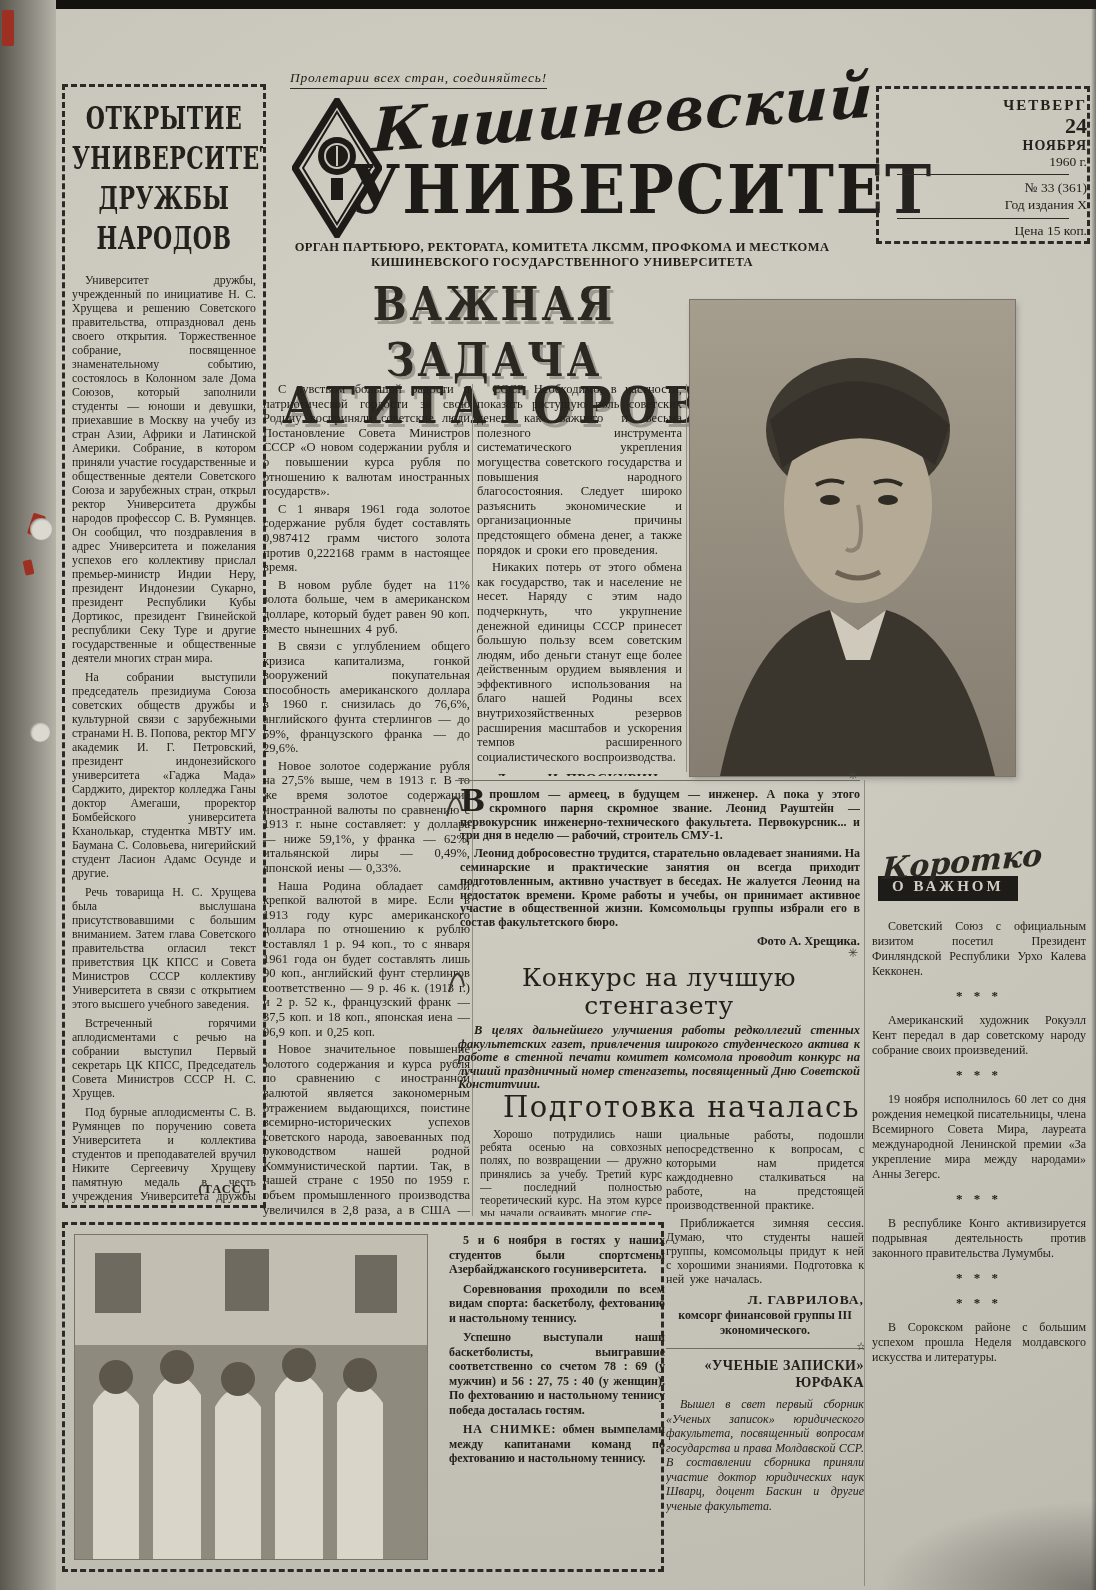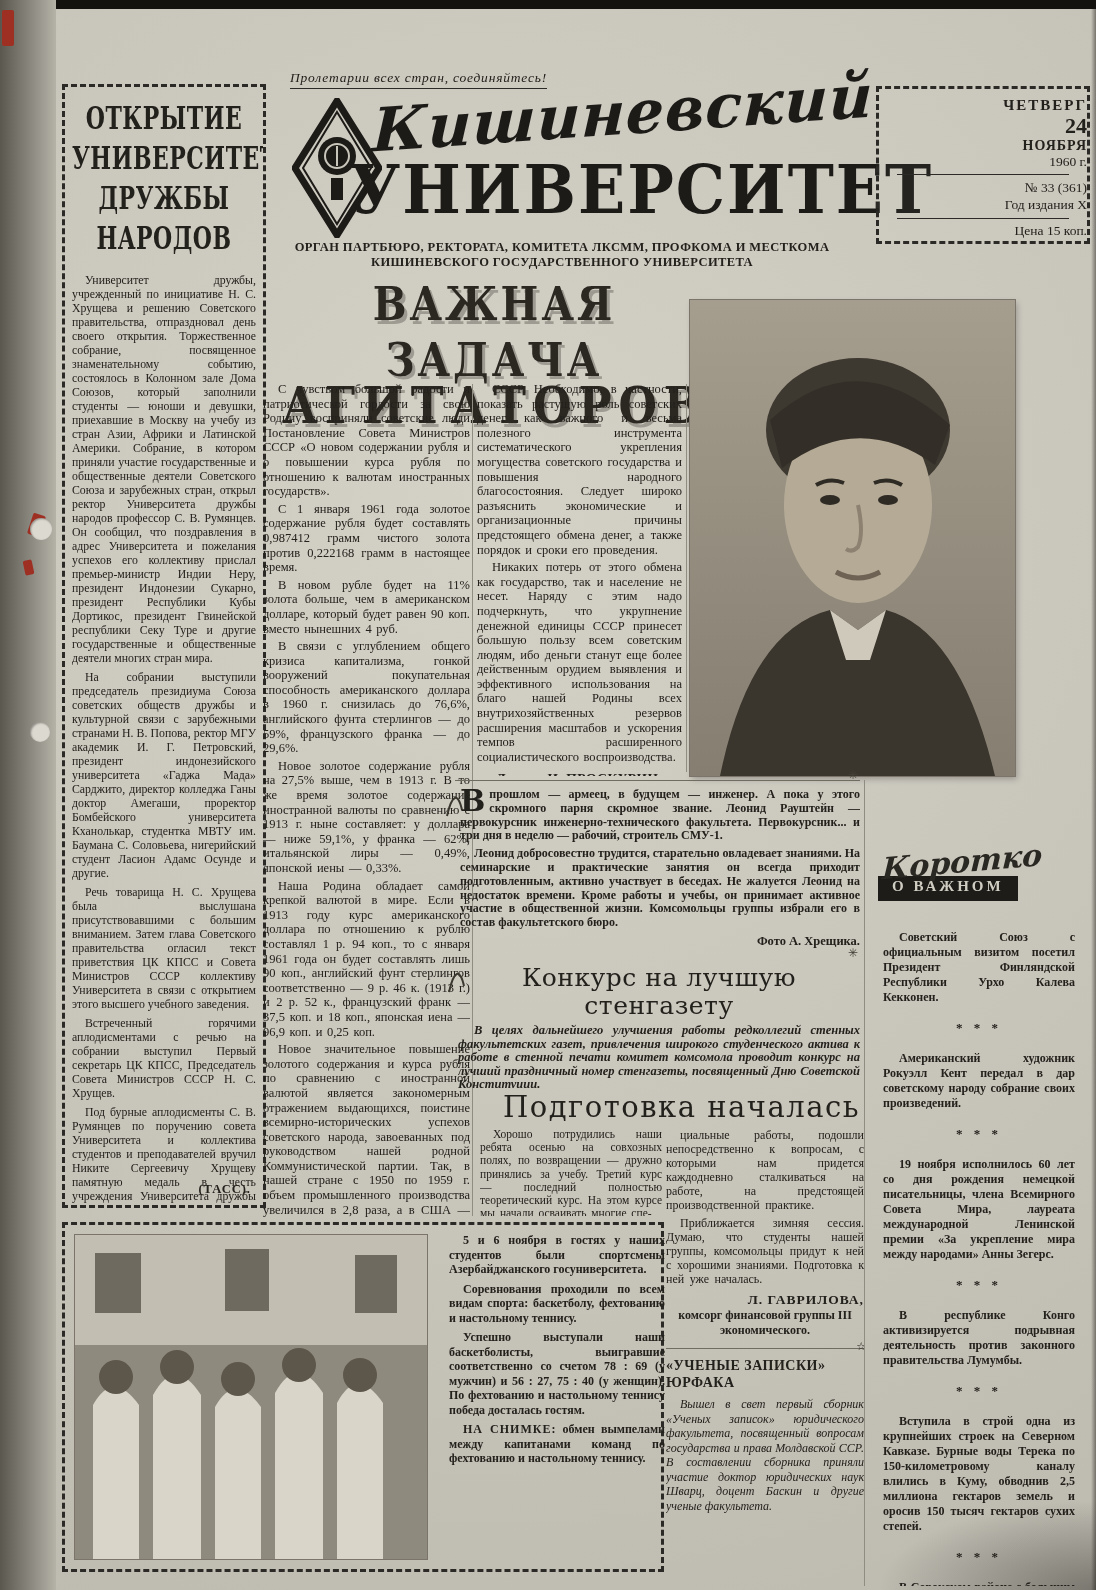--- a/index.html
+++ b/index.html
@@ -94,40 +94,40 @@
   .prep-hl{position:absolute;left:458px;top:1090px;width:402px;text-align:right;
            font-family:"DejaVu Serif",serif;font-size:29px;letter-spacing:1.5px;}
   .prep-col1{position:absolute;left:480px;top:1128px;width:182px;height:88px;overflow:hidden;}
   .prep-col1 .para{margin:0;font-size:11.5px;line-height:13.2px;text-align:justify;text-indent:13px;word-spacing:2px;}
   .right-stack{position:absolute;left:666px;top:1128px;width:198px;height:458px;overflow:hidden;}
   .right-stack .para{margin:0 0 4px;font-size:12px;line-height:14px;text-align:justify;text-indent:14px;word-spacing:2.5px;}
   .prep-sig-name{font-weight:bold;font-size:13.5px;text-align:right;margin-top:6px;letter-spacing:1px;}
   .prep-sig-role{font-weight:bold;font-size:12px;text-align:center;line-height:15px;}
   .mini-divider{border-top:1px solid #6f6c62;margin:10px 0 8px;position:relative;}
   .mini-divider .dstar{position:absolute;right:-2px;top:-9px;font-size:11px;background:transparent;}
-  .zap-hl{font-weight:bold;font-size:14px;text-align:left;line-height:17px;letter-spacing:.5px;margin-bottom:6px;}
+  .zap-hl{font-weight:bold;font-size:14px;text-align:right;line-height:17px;letter-spacing:.5px;margin-bottom:6px;}
   .zap-text{font-style:italic;font-size:12px;line-height:14.5px;text-align:justify;text-indent:14px;}
 
   
   .sportsbox{position:absolute;left:62px;top:1222px;width:602px;height:350px;border:3px dashed #2b2a26;
              box-sizing:border-box;}
   .sports-photo{position:absolute;left:10px;top:10px;width:352px;height:324px;background:#99948a;
                 box-shadow:0 0 0 1px #7a746a;}
   .sports-text{position:absolute;left:384px;top:8px;width:216px;height:332px;overflow:hidden;}
   .sports-text .para{margin:0 0 5px;font-size:12px;line-height:14.5px;font-weight:bold;text-align:justify;text-indent:14px;}
   .na-snimke{margin:2px 0 0;font-size:12px;line-height:14.5px;font-weight:bold;text-align:justify;text-indent:14px;}
   .na-snimke .lbl{letter-spacing:1px;}
 
   
   .briefs{position:absolute;left:868px;top:842px;width:222px;height:744px;overflow:hidden;}
   .briefs-script{font-family:"DejaVu Serif",serif;font-style:italic;font-weight:bold;font-size:30px;
                  transform:rotate(-5deg) skewX(-8deg);margin-left:14px;color:#2a2822;}
   .briefs-boxhead{display:inline-block;background:#1d1c18;color:#cfccc2;font-weight:bold;font-size:15px;
                   letter-spacing:3px;padding:2px 14px 6px;margin:-10px 0 14px 10px;}
-  .briefs .para{margin:15px;font-size:12px;line-height:15px;font-weight:bold;text-align:justify;text-indent:16px;}
+  .briefs .para{margin:4px;font-size:12px;line-height:15px;font-weight:normal;text-align:justify;text-indent:16px;}
   .briefs .stars{text-align:center;font-weight:bold;font-size:13px;letter-spacing:4px;margin:9px 0;}
 </style>
 </head>
 <body>
 
 <div class="page">
 
   <div class="edge-top"></div>
   <div class="edge-left"></div>
   <div class="edge-right"></div>
@@ -316,19 +316,18 @@
     <div class="briefs-boxhead">О ВАЖНОМ</div>
     <div>
         <p class="para">Советский Союз с официальным визитом посетил Президент Финляндской Республики Урхо Калева Кекконен.</p>
         <div class="stars">* * *</div>
         <p class="para">Американский художник Рокуэлл Кент передал в дар советскому народу собрание своих произведений.</p>
         <div class="stars">* * *</div>
         <p class="para">19 ноября исполнилось 60 лет со дня рождения немецкой писательницы, члена Всемирного Совета Мира, лауреата международной Ленинской премии «За укрепление мира между народами» Анны Зегерс.</p>
         <div class="stars">* * *</div>
         <p class="para">В республике Конго активизируется подрывная деятельность против законного правительства Лумумбы.</p>
         <div class="stars">* * *</div>
-        <p class="para">Вступила в строй одна из крупнейших строек на Северном Кавказе. Бурные воды Терека по 150-километровому каналу влились в Куму, обводнив 2,5 миллиона гектаров земель и оросив 150 тысяч гектаров сухих степей.</p>
         <div class="stars">* * *</div>
         <p class="para">В Сорокском районе с большим успехом прошла Неделя молдавского искусства и литературы.</p>
       </div>
   </div>
 
 </div>
 
 </body></html>

